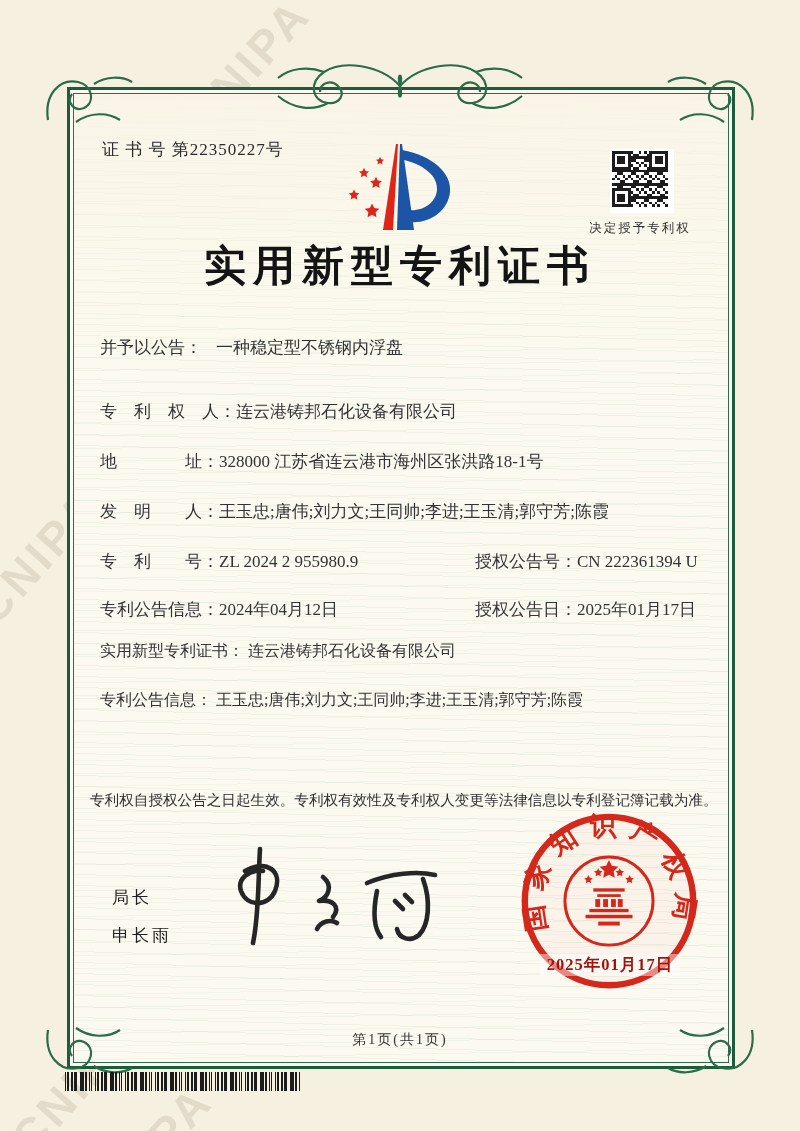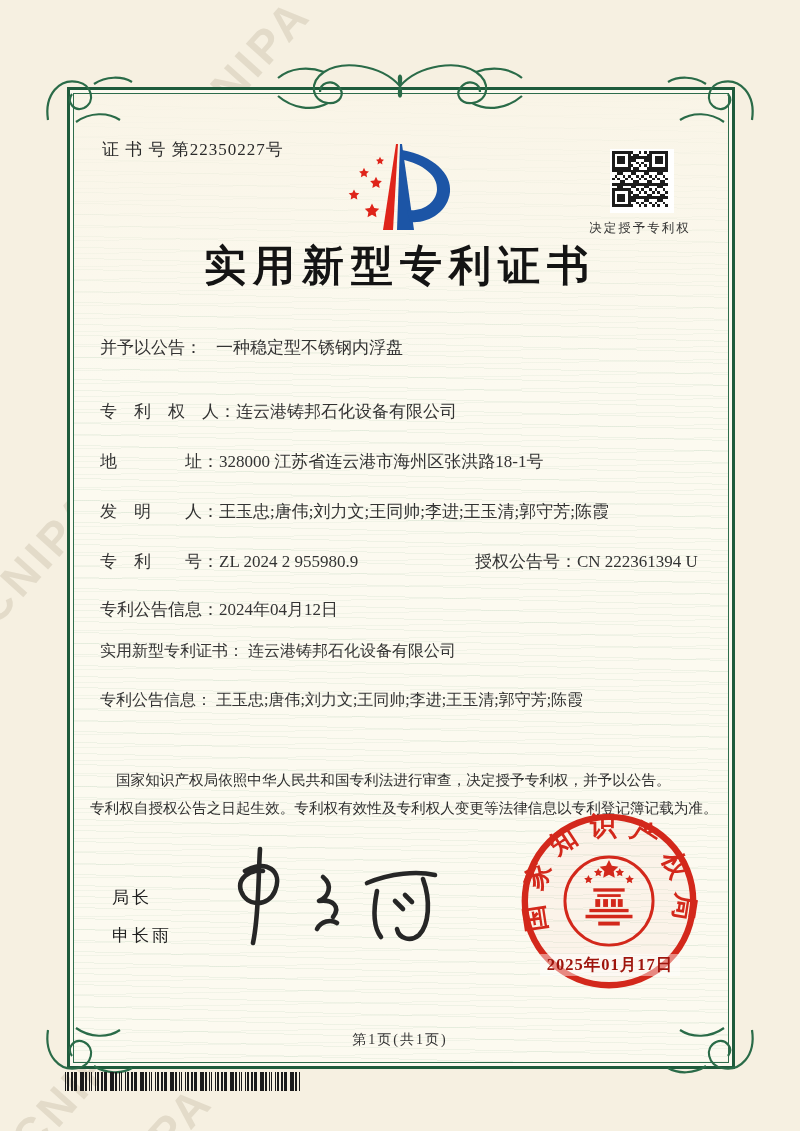--- a/index.html
+++ b/index.html
@@ -28,21 +28,21 @@
   .qr-caption{position:absolute;left:584px;top:220px;width:112px;text-align:center;
               font-size:12.5px;letter-spacing:2px;color:#333;}
   
   .row{position:absolute;left:100px;font-size:17px;color:#333;white-space:nowrap;}
   .lbl{display:inline-block;min-width:116px;}
   .rcol{position:absolute;left:375px;top:0;white-space:nowrap;}
   
   .statement{position:absolute;left:90px;top:766px;width:628px;font-size:14.6px;
              color:#2e2e2e;line-height:28px;}
   .statement .l1{text-indent:26px;white-space:nowrap;}
-  .statement .l2{white-space:nowrap;}
+  .statement .l2{white-space:nowrap;margin-top:20px;}
   
   .officer{position:absolute;left:112px;font-family:"Liberation Sans","DejaVu Sans",sans-serif;
            font-size:17px;letter-spacing:3px;color:#222;}
   
   .seal-date{position:absolute;left:540px;top:954px;width:140px;text-align:center;
              font-size:16.5px;font-weight:bold;letter-spacing:1px;color:#9e140c;
              background:rgba(255,255,255,0.45);}
   .footer-page{position:absolute;left:0;top:1031px;width:100%;text-align:center;
                font-size:14px;color:#333;letter-spacing:2px;}
   .barcode{position:absolute;left:65px;top:1072px;width:240px;height:19px;}
@@ -386,30 +386,30 @@
 </div>
 <div class="row" style="top:500px;">
   <span class="lbl">发　明　　人：</span><span>王玉忠;唐伟;刘力文;王同帅;李进;王玉清;郭守芳;陈霞</span>
 </div>
 <div class="row" style="top:550px;width:615px;">
   <span class="lbl">专　利　　号：</span><span>ZL 2024 2 955980.9</span>
   <span class="rcol"><span>授权公告号：</span><span>CN 222361394 U</span></span>
 </div>
 <div class="row" style="top:598px;width:615px;">
   <span class="lbl">专利公告信息：</span><span>2024年04月12日</span>
+  <span class="rcol"><span>授权公告日：</span><span>2025年01月17日</span></span>
 </div>
 <div class="row" style="top:641px;font-size:16px;">
   <span>实用新型专利证书：</span>&nbsp;<span>连云港铸邦石化设备有限公司</span>
 </div>
 <div class="row" style="top:690px;font-size:16px;">
   <span>专利公告信息：</span>&nbsp;<span>王玉忠;唐伟;刘力文;王同帅;李进;王玉清;郭守芳;陈霞</span>
 </div>
 
 <div class="statement">
-  <div class="l1">国家知识产权局依照中华人民共和国专利法进行审查，决定授予专利权，并予以公告。</div>
   <div class="l2">专利权自授权公告之日起生效。专利权有效性及专利权人变更等法律信息以专利登记簿记载为准。</div>
 </div>
 
 <div class="officer" style="top:886px;">局长</div>
 <div class="officer" style="top:924px;">申长雨</div>
 
 <svg class="abs" style="left:205px;top:843px;" width="235" height="108" viewBox="0 0 235 108">
   <g fill="none" stroke="#262626" stroke-width="4.6" stroke-linecap="round" stroke-linejoin="round">
     <path d="M40,28 C62,16 78,28 70,48 C63,64 42,64 36,48 C32,36 44,26 58,28"></path>
     <path d="M55,6 C53,38 54,72 48,100"></path>

